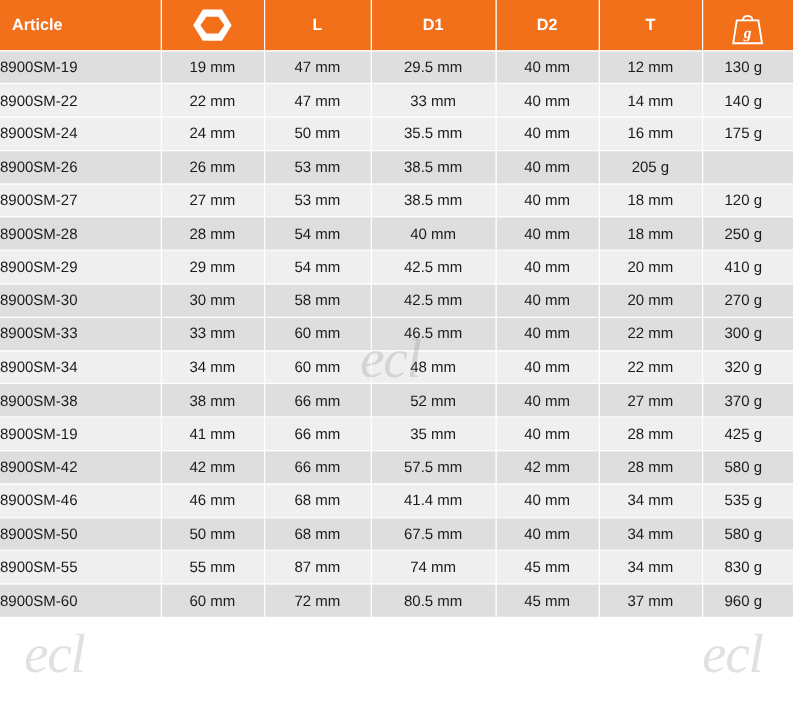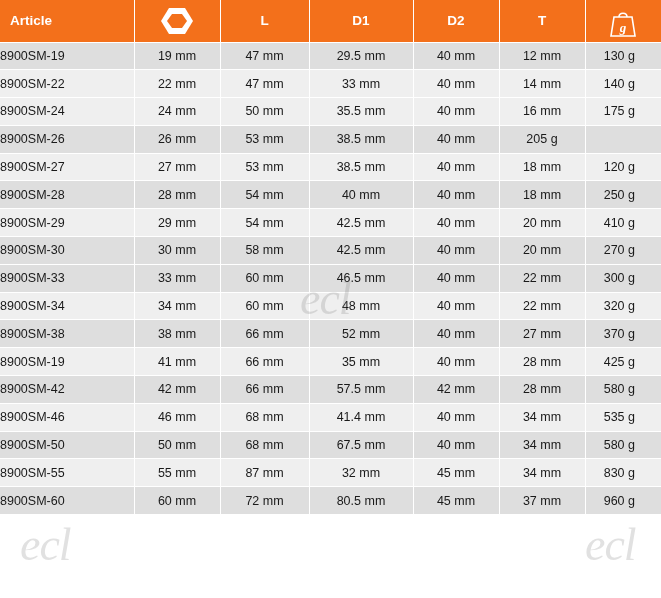--- a/index.html
+++ b/index.html
@@ -272,21 +272,21 @@
           <td>68 mm</td>
           <td>67.5 mm</td>
           <td>40 mm</td>
           <td>34 mm</td>
           <td class="g-cell">580 g</td>
         </tr>
         <tr class="even">
           <td class="article">8900SM-55</td>
           <td>55 mm</td>
           <td>87 mm</td>
-          <td>32 mm</td>
+          <td>74 mm</td>
           <td>45 mm</td>
           <td>34 mm</td>
           <td class="g-cell">830 g</td>
         </tr>
         <tr class="odd">
           <td class="article">8900SM-60</td>
           <td>60 mm</td>
           <td>72 mm</td>
           <td>80.5 mm</td>
           <td>45 mm</td>

